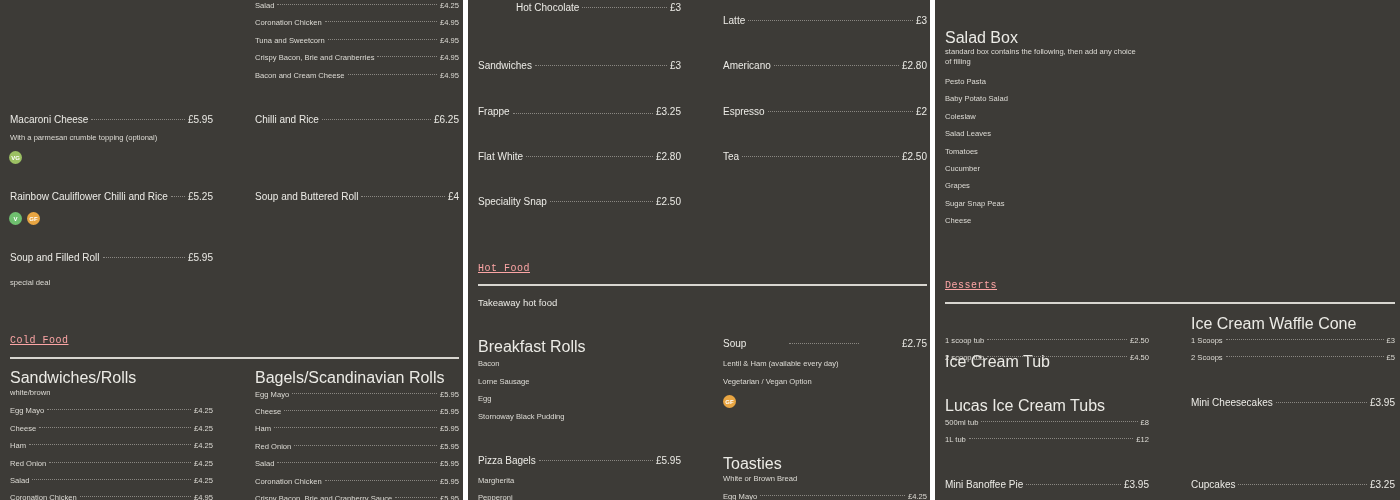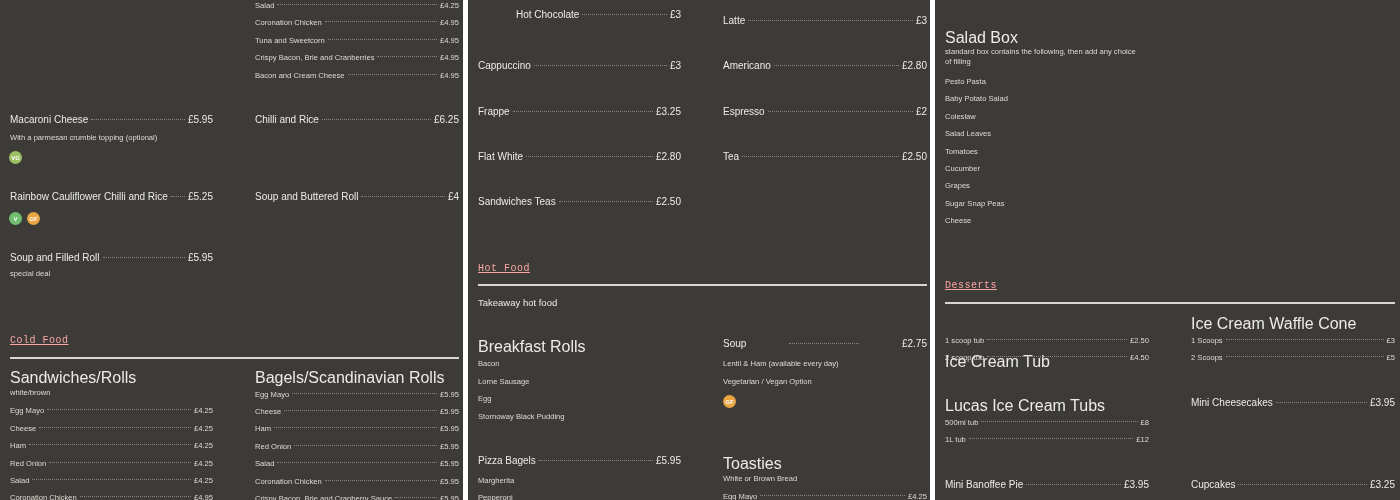--- a/index.html
+++ b/index.html
@@ -87,21 +87,21 @@
       <span class="name">Soup and Buttered Roll</span>
         <span class="dots"></span>
         <span class="price">£4</span>
     </div>
 
     <div class="item big" style="left:10px; top:252px; width:203px;">
       <span class="name">Soup and Filled Roll</span>
         <span class="dots"></span>
         <span class="price">£5.95</span>
     </div>
-    <div class="abs desc" style="left:10px; top:269px;">special deal</div>
+    <div class="abs desc" style="left:10px; top:278px;">special deal</div>
 
     <div class="abs sec-title" style="left:10px; top:335px;">Cold Food</div>
     <div class="rule" style="left:10px; top:357px; width:449px;"></div>
 
     <div class="abs head" style="left:10px; top:369px;text-align:center;">Sandwiches/Rolls</div>
     <div class="abs desc" style="left:10px; top:388px;">white/brown</div>
     <div class="item small" style="left:10px; top:406px; width:203px;">
       <span class="name">Egg Mayo</span>
         <span class="dots"></span>
         <span class="price">£4.25</span>
@@ -165,42 +165,42 @@
     </div>
     <div class="item small" style="left:255px; top:494px; width:204px;">
       <span class="name">Crispy Bacon, Brie and Cranberry Sauce</span>
         <span class="dots"></span>
         <span class="price">£5.95</span>
     </div>
   </div>
 
   <div class="panel" id="p2">
 
-    <div class="item big" style="left:10px; top:9px; width:203px;padding-left:38px;">
+    <div class="item big" style="left:10px; top:2px; width:203px;padding-left:38px;">
       <span class="name">Hot Chocolate</span>
         <span class="dots"></span>
         <span class="price">£3</span>
     </div>
     <div class="item big" style="left:10px; top:60px; width:203px;">
-      <span class="name">Cappuccino</span>
+      <span class="name">Sandwiches</span>
         <span class="dots"></span>
         <span class="price">£3</span>
     </div>
-    <div class="item big" style="left:10px; top:106px; width:203px;">
+    <div class="item big" style="left:10px; top:106px; width:203px;align-items:flex-end;">
       <span class="name">Frappe</span>
         <span class="dots"></span>
         <span class="price">£3.25</span>
     </div>
     <div class="item big" style="left:10px; top:151px; width:203px;">
       <span class="name">Flat White</span>
         <span class="dots"></span>
         <span class="price">£2.80</span>
     </div>
     <div class="item big" style="left:10px; top:196px; width:203px;">
-      <span class="name">Sandwiches Teas</span>
+      <span class="name">Speciality Snap</span>
         <span class="dots"></span>
         <span class="price">£2.50</span>
     </div>
 
     <div class="item big" style="left:255px; top:15px; width:204px;">
       <span class="name">Latte</span>
         <span class="dots"></span>
         <span class="price">£3</span>
     </div>
     <div class="item big" style="left:255px; top:60px; width:204px;">

